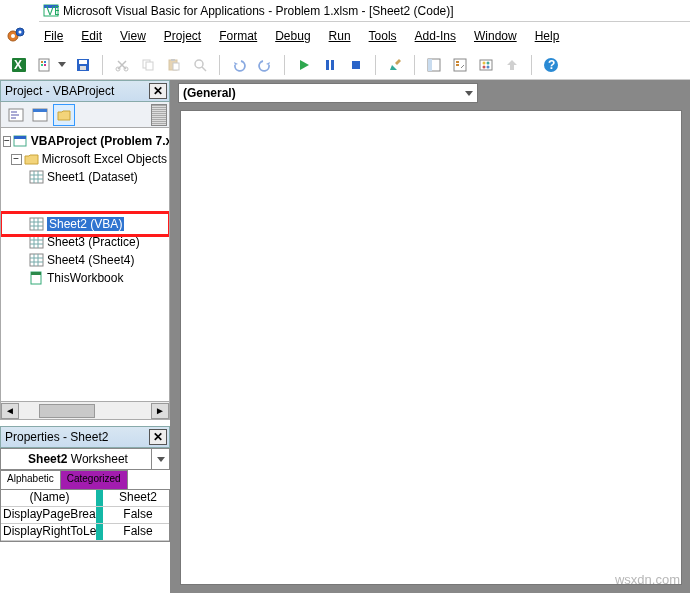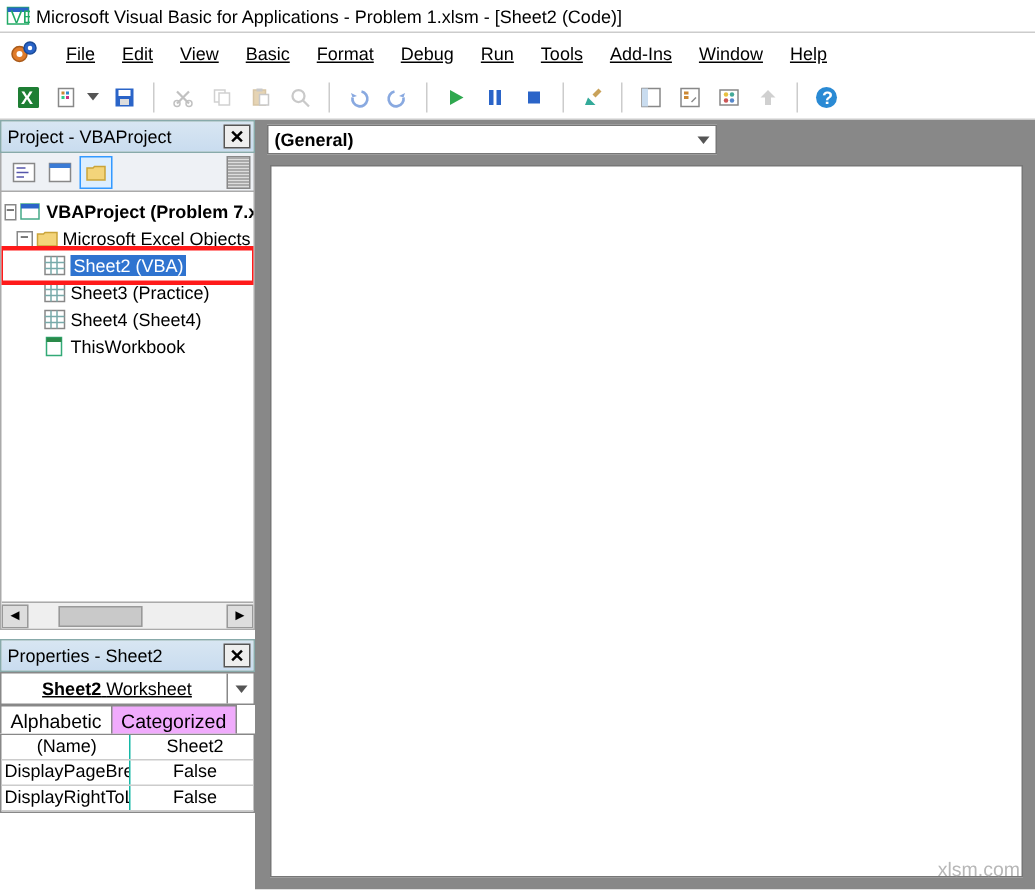--- a/index.html
+++ b/index.html
@@ -1,19 +1,19 @@
 <!DOCTYPE html>
 <html><head>
 <meta charset="utf-8">
 <style>
 * { box-sizing: border-box; margin: 0; padding: 0; font-family: "Segoe UI", Tahoma, sans-serif; font-size: 12px; }
 body { background: #fff; width: 690px; height: 593px; overflow: hidden; position: relative; }
 
 
-.titlebar { height: 22px; background: #fff; border-bottom: 1px solid #ccc; display: flex; align-items: center; padding-left: 4px; }
+.titlebar { height: 22px; background: #fff; border-bottom: 1px solid #ccc; display: flex; align-items: center; padding-left: 4px; margin-left: 39px; }
 .titlebar .ico { width: 16px; height: 16px; margin-right: 4px; }
 .titlebar span { font-size: 12px; }
 
 
 .menubar { height: 28px; background: #fff; display: flex; align-items: center; padding-left: 6px; gap: 2px; }
 .menubar .gear { width: 20px; height: 20px; margin-right: 8px; }
 .menubar .menuitem { padding: 3px 8px; cursor: default; }
 .menubar .menuitem u { text-decoration: underline; }
 
 
@@ -39,40 +39,40 @@
 .panel-tb{height:26px;background:#eef1f5;border-left:1px solid #aaa;border-right:1px solid #aaa;border-bottom:1px solid #aaa;display:flex;align-items:center;padding-left:4px;gap:2px;position:relative;}
 .panel-tb .btn{width:22px;height:22px;border:1px solid transparent;display:flex;align-items:center;justify-content:center;}
 .panel-tb .btn.sel{border:1px solid #3399ff;background:#dceeff;}
 .panel-tb .scroll-grab{position:absolute;right:2px;top:2px;width:16px;height:22px;background:repeating-linear-gradient(#aaa,#aaa 1px,#ddd 1px,#ddd 2px);border:1px solid #888;}
 .tree-wrap{flex:0 0 292px;border:1px solid #aaa;border-top:none;overflow:hidden;background:#fff;position:relative;}
 .tree{padding:4px 2px;font-size:12px;}
 .tree-row{display:flex;align-items:center;height:18px;white-space:nowrap;}
 .tree-row .ind{display:inline-block;}
 .tree-row .box{width:11px;height:11px;border:1px solid #888;display:inline-flex;align-items:center;justify-content:center;font-size:10px;line-height:1;margin-right:2px;background:#fff;}
 .tree-row .ic{width:16px;height:14px;margin-right:2px;display:inline-flex;align-items:center;justify-content:center;}
-.tree-row.sel-highlight{outline:3px solid #ff1a1a;outline-offset:1px;}
+.tree-row.sel-highlight{outline:3px solid #ff1a1a;outline-offset:1px;margin-top:29px;}
 .tree-row .label.selected{background:#2f74d0;color:#fff;padding:0 2px;}
 .tree-row b{font-weight:bold;}
 .tree-scroll{height:18px;border-top:1px solid #aaa;background:#efefef;display:flex;align-items:center;justify-content:space-between;}
 .tree-scroll .arr{width:18px;height:16px;border:1px solid #999;background:#ddd;display:flex;align-items:center;justify-content:center;font-size:10px;}
 .tree-scroll .thumb{flex:1;margin:0 2px;height:14px;position:relative;}
 .tree-scroll .thumb div{position:absolute;left:18px;width:56px;top:0;bottom:0;background:#c9c9c9;border:1px solid #999;}
 
 
 .props{margin-top:6px;text-align:center;}
-.prop-select-row{height:22px;border:1px solid #888;display:flex;align-items:center;background:#fff;text-decoration:underline;}
+.prop-select-row{height:22px;border:1px solid #888;display:flex;align-items:center;background:#fff;}
 .prop-select-row .sel-text{padding-left:4px;flex:1;}
 .prop-select-row .sel-arr{width:18px;height:100%;border-left:1px solid #888;display:flex;align-items:center;justify-content:center;}
 .prop-select-row .sel-arr div{border-left:4px solid transparent;border-right:4px solid transparent;border-top:5px solid #555;}
 .prop-tabs{display:flex;border-bottom:1px solid #888;height:20px;}
-.prop-tabs .tab{border:1px solid #888;border-bottom:none;padding:2px 6px;background:#fff;font-size:13px;margin-right:-1px;}
-.prop-tabs .tab.inactive{background:#f0abfc;}
+.prop-tabs .tab{border:1px solid #888;border-bottom:none;padding:2px 6px;background:#fff;font-size:10px;margin-right:-1px;}
+.prop-tabs .tab.inactive{background:#a21caf;}
 .prop-grid{border:1px solid #888;border-top:none;}
 .prop-grid .pr{display:flex;height:17px;border-bottom:1px solid #ccc;font-size:11px;}
-.prop-grid .pr .k{width:86px;border-right:1px solid #14b8a6;padding-left:2px;overflow:hidden;}
+.prop-grid .pr .k{width:102px;border-right:7px solid #14b8a6;padding-left:2px;overflow:hidden;}
 .prop-grid .pr .v{flex:1;padding-left:4px;}
 
 .watermark{position:absolute;bottom:6px;right:10px;color:#b7b7b7;font-size:13px;font-family:Arial,sans-serif;}
 </style>
 </head>
 <body>
 
 <div class="titlebar">
   <span class="ico">
     <svg viewBox="0 0 16 16">
@@ -89,21 +89,21 @@
     <svg viewBox="0 0 20 20">
         <circle cx="7" cy="10" r="5" fill="#e07b2a" stroke="#a85a1a"></circle>
         <circle cx="7" cy="10" r="2" fill="#fff"></circle>
         <circle cx="14" cy="6" r="4" fill="#2a64c8" stroke="#1a4a98"></circle>
         <circle cx="14" cy="6" r="1.5" fill="#fff"></circle>
       </svg>
   </span>
   <span class="menuitem"><u>File</u></span>
   <span class="menuitem"><u>Edit</u></span>
   <span class="menuitem"><u>View</u></span>
-  <span class="menuitem"><u>Basic</u></span>
+  <span class="menuitem"><u>Project</u></span>
   <span class="menuitem"><u>Format</u></span>
   <span class="menuitem"><u>Debug</u></span>
   <span class="menuitem"><u>Run</u></span>
   <span class="menuitem"><u>Tools</u></span>
   <span class="menuitem"><u>Add-Ins</u></span>
   <span class="menuitem"><u>Window</u></span>
   <span class="menuitem"><u>Help</u></span>
 </div>
 
 <div class="toolbar">
@@ -276,20 +276,33 @@
         <div class="tree-row">
           <span class="ind" style="width:8px"></span>
           <span class="box">−</span>
           <span class="ic">
               <svg width="16" height="14">
                 <path d="M1 4 L5 4 L6 3 L14 3 L14 12 L1 12 Z" fill="#f3d47a" stroke="#caa43a"></path>
               </svg>
             </span>
           <span>Microsoft Excel Objects</span>
         </div>
+        <div class="tree-row">
+          <span class="ind" style="width:26px"></span>
+          <span class="ic">
+              <svg width="16" height="14">
+                <rect x="1" y="1" width="13" height="12" fill="#fff" stroke="#888"></rect>
+                <line x1="1" y1="5" x2="14" y2="5" stroke="#7aa"></line>
+                <line x1="1" y1="9" x2="14" y2="9" stroke="#7aa"></line>
+                <line x1="5" y1="1" x2="5" y2="13" stroke="#7aa"></line>
+                <line x1="9" y1="1" x2="9" y2="13" stroke="#7aa"></line>
+              </svg>
+            </span>
+          <span class="label">Sheet1 (Dataset)</span>
+        </div>
         <div class="tree-row sel-highlight">
           <span class="ind" style="width:26px"></span>
           <span class="ic">
               <svg width="16" height="14">
                 <rect x="1" y="1" width="13" height="12" fill="#fff" stroke="#888"></rect>
                 <line x1="1" y1="5" x2="14" y2="5" stroke="#7aa"></line>
                 <line x1="1" y1="9" x2="14" y2="9" stroke="#7aa"></line>
                 <line x1="5" y1="1" x2="5" y2="13" stroke="#7aa"></line>
                 <line x1="9" y1="1" x2="9" y2="13" stroke="#7aa"></line>
               </svg>
@@ -380,13 +393,13 @@
     <div class="code-dropdown-row">
       <div class="code-dropdown left">
         <span style="font-weight:bold">(General)</span>
         <span style="border-left:4px solid transparent;border-right:4px solid transparent;border-top:5px solid #555;width:0;height:0;"></span>
       </div>
     </div>
     <div class="code-area"></div>
   </div>
 </div>
 
-<div class="watermark">xlsm.com</div>
+<div class="watermark">wsxdn.com</div>
 
 </body></html>

